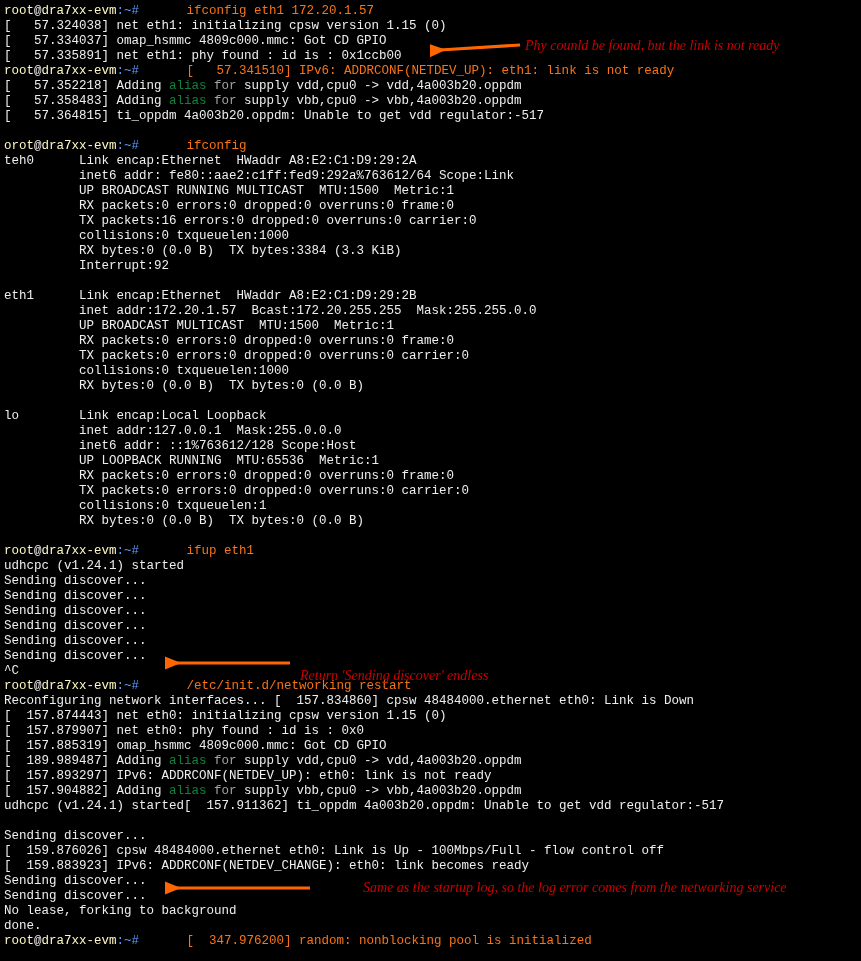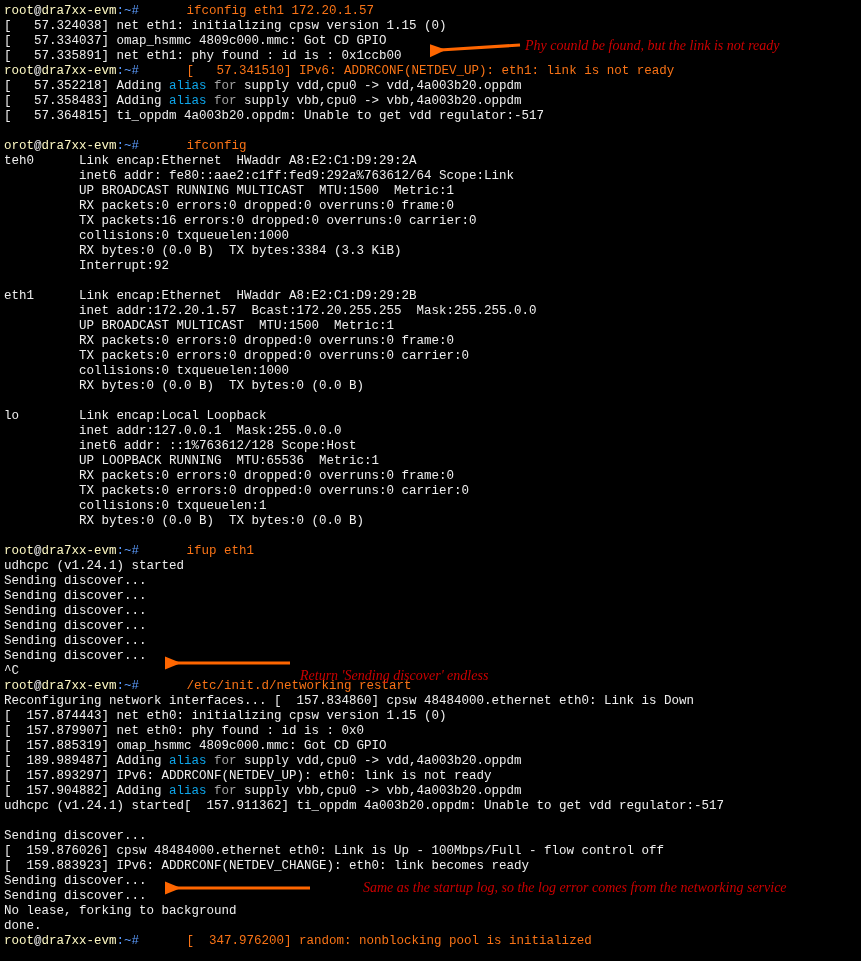--- a/index.html
+++ b/index.html
@@ -10,21 +10,21 @@
     font-family: "Courier New", monospace;
     font-size: 12.5px;
     line-height: 15px;
     width: 861px;
     box-sizing: border-box;
     position: relative;
   }
   .line { white-space: pre; }
   .green { color: #fef9c3; }
   .blue { color: #5c9cff; }
-  .cyan { color: #0ea5e9; }
+  .cyan { color: #15803d; }
   .pink { color: #a3a3a3; }
   .white { color: #f97316; margin-left: 40px; }
   .red-annot {
     color: #cc0000;
     font-family: "Times New Roman", serif;
     font-size: 14px;
     font-style: italic;
     position: absolute;
     white-space: nowrap;
   }

